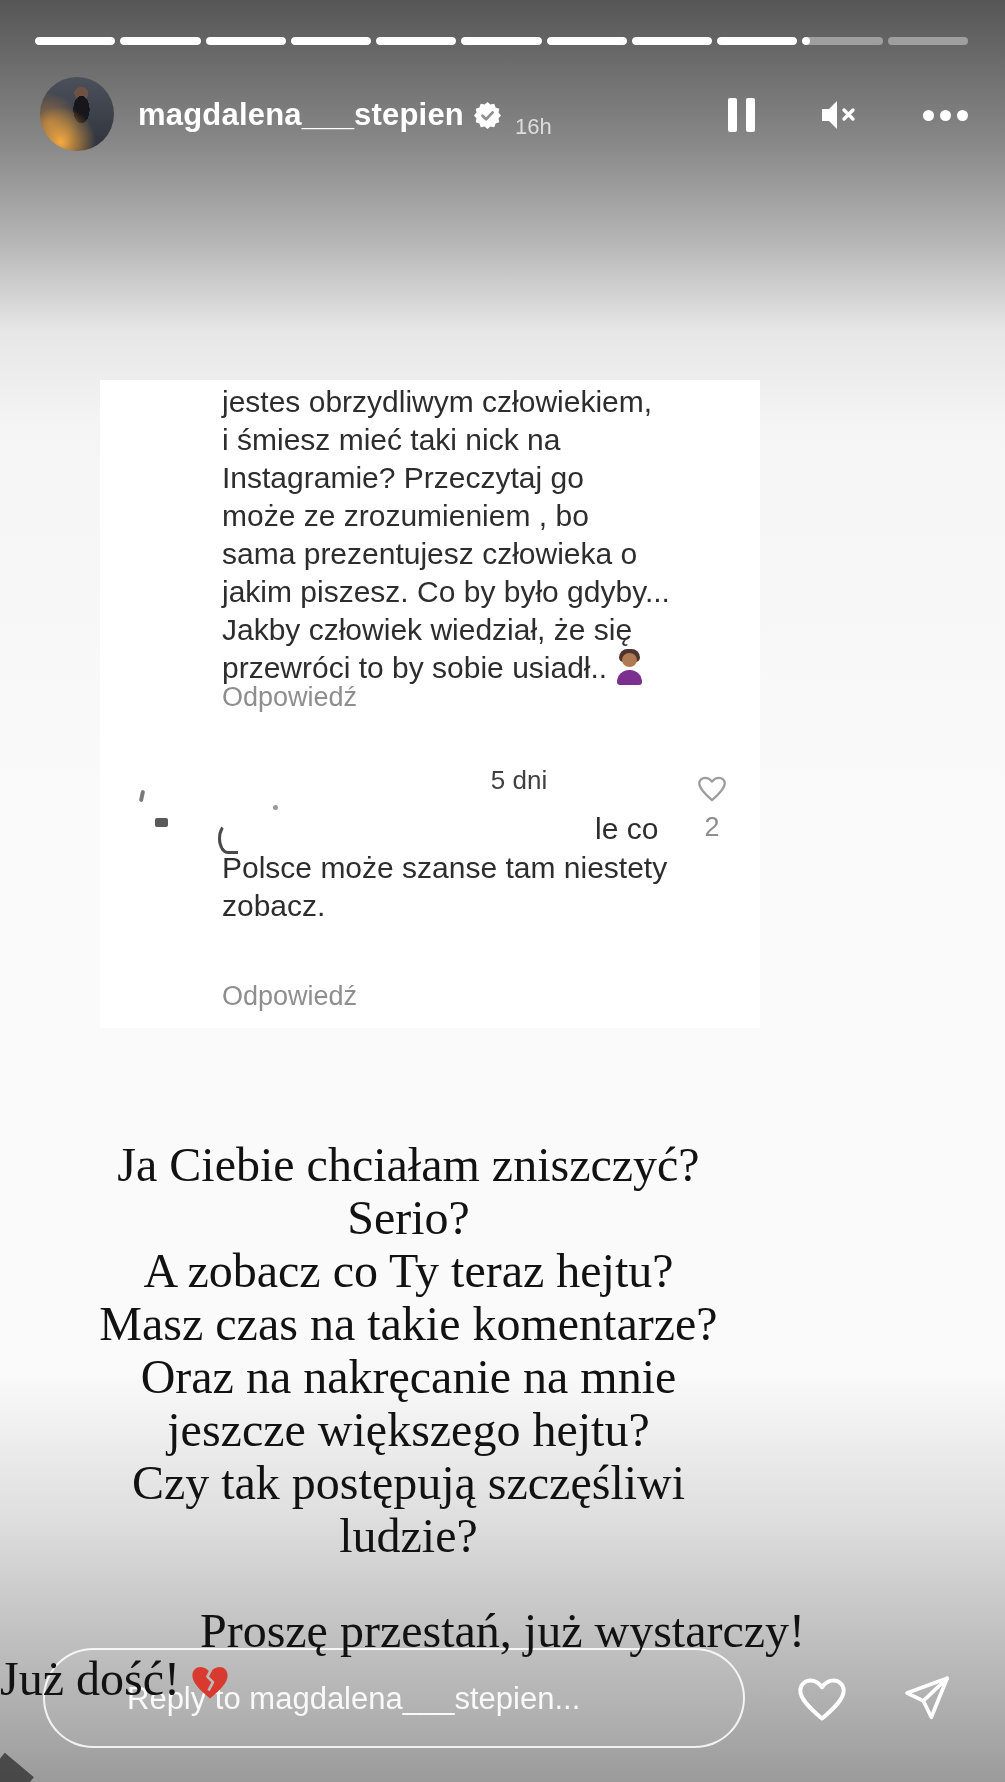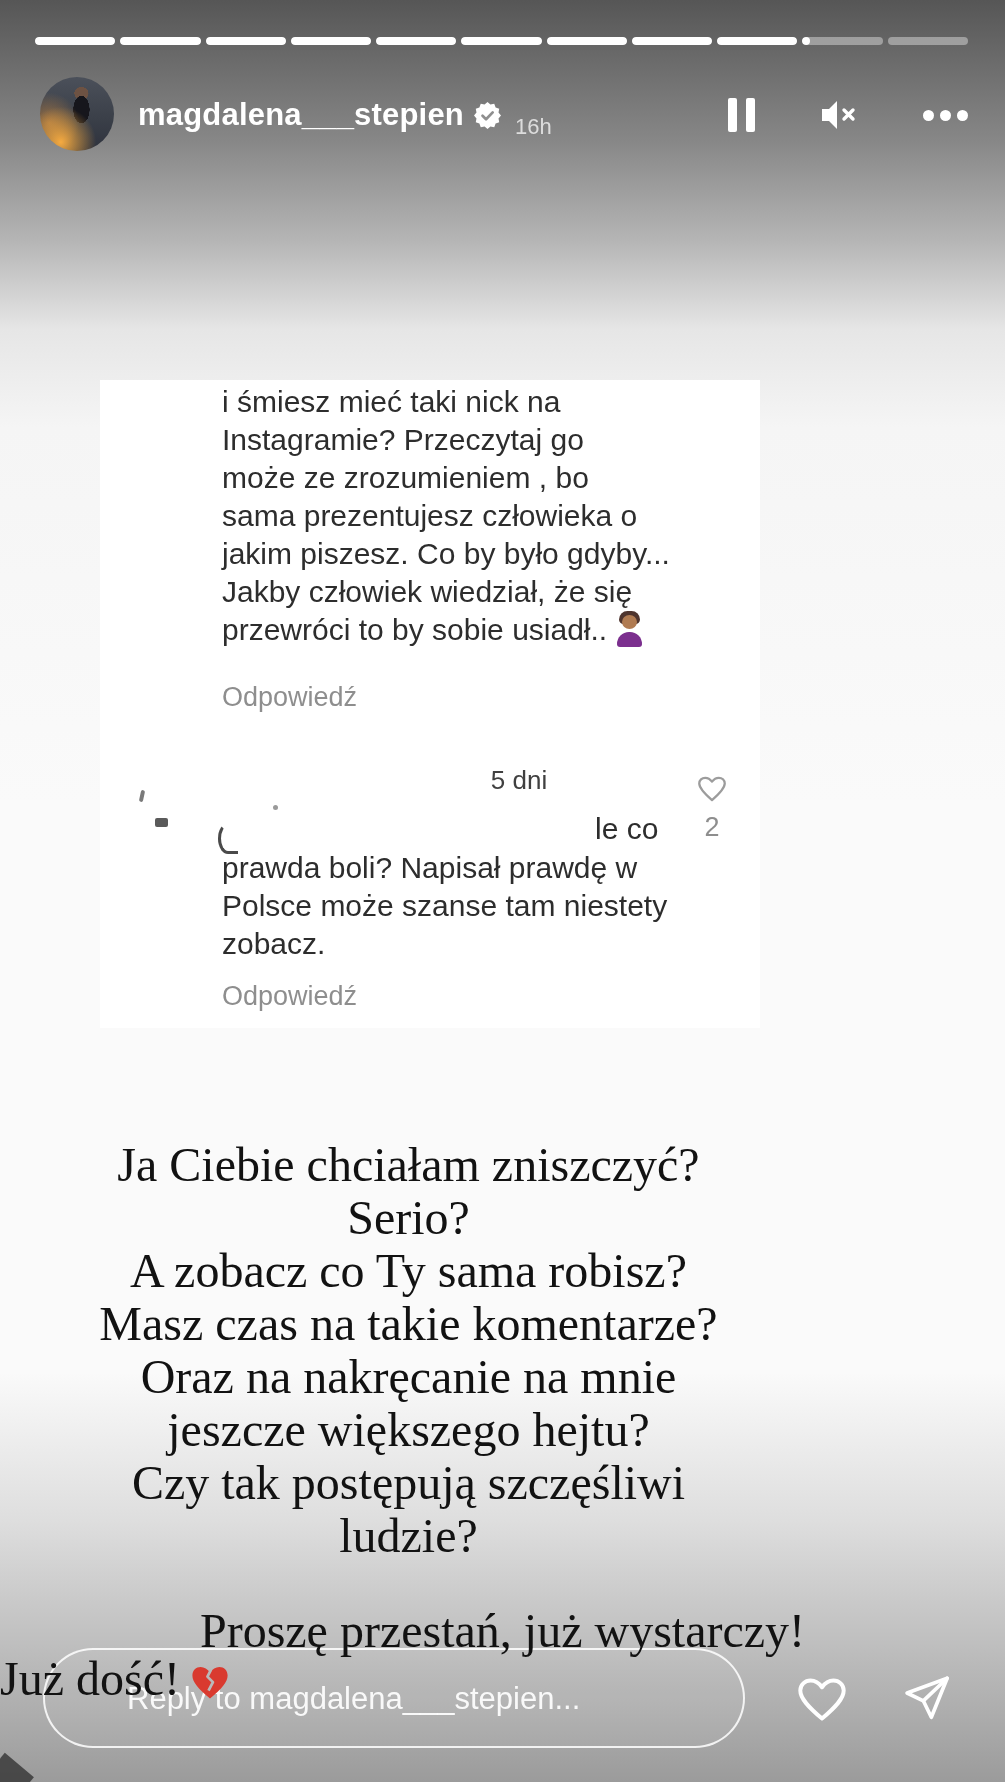--- a/index.html
+++ b/index.html
@@ -130,20 +130,21 @@
     </svg>
     <span class="dots">
         <i></i>
         <i></i>
         <i></i>
       </span>
   </div>
 
   <div class="card">
     <div class="c-lines">
+      <div>jestes obrzydliwym człowiekiem,</div>
       <div>i śmiesz mieć taki nick na</div>
       <div>Instagramie? Przeczytaj go</div>
       <div>może ze zrozumieniem , bo</div>
       <div>sama prezentujesz człowieka o</div>
       <div>jakim piszesz. Co by było gdyby...</div>
       <div>Jakby człowiek wiedział, że się</div>
       <div><span>przewróci to by sobie usiadł..</span><span class="person-emoji"><span class="hair"></span><span class="head"></span><span class="bod"></span></span></div>
     </div>
     <div class="reply reply-1">Odpowiedź</div>
 
@@ -152,31 +153,30 @@
     <div class="age">5 dni</div>
     <svg class="like-col-heart" viewBox="0 0 24 22">
       <path d="M12 19.6 C6.2 14.6 3 11.1 3 7.9 C3 5.5 4.9 3.8 7.2 3.8 C9 3.8 10.8 4.9 12 6.5 C13.2 4.9 15 3.8 16.8 3.8 C19.1 3.8 21 5.5 21 7.9 C21 11.1 17.8 14.6 12 19.6 Z" fill="none" stroke="#9c9c9c" stroke-width="1.6" stroke-linejoin="round"></path>
     </svg>
     <div class="like-count">2</div>
 
     <div class="mark3"></div>
     <div class="arc-c"></div>
     <div class="c-frag">le co</div>
     <div class="c-lines2">
-      <div>prawda boli? Napisał prawdę w</div>
       <div>Polsce może szanse tam niestety</div>
       <div>zobacz.</div>
     </div>
     <div class="reply reply-2">Odpowiedź</div>
   </div>
 
   <div class="serif-block">
     <div>Ja Ciebie chciałam zniszczyć?</div>
     <div>Serio?</div>
-    <div>A zobacz co Ty sama robisz?</div>
+    <div>A zobacz co Ty teraz hejtu?</div>
     <div>Masz czas na takie komentarze?</div>
     <div>Oraz na  nakręcanie na mnie</div>
     <div>jeszcze większego hejtu?</div>
     <div>Czy tak postępują szczęśliwi</div>
     <div>ludzie?</div>
   </div>
   <div class="serif-line9">Proszę przestań, już wystarczy!</div>
   <div class="serif-line10">
     <span>Już dość!</span><svg width="44" height="42" viewBox="0 0 24 22">
       <path d="M12 20.6 C5.6 15.2 2.4 11.5 2.4 8 C2.4 5.3 4.4 3.4 6.9 3.4 C8.8 3.4 10.7 4.6 12 6.4 C13.3 4.6 15.2 3.4 17.1 3.4 C19.6 3.4 21.6 5.3 21.6 8 C21.6 11.5 18.4 15.2 12 20.6 Z" fill="#d93a2f"></path>

